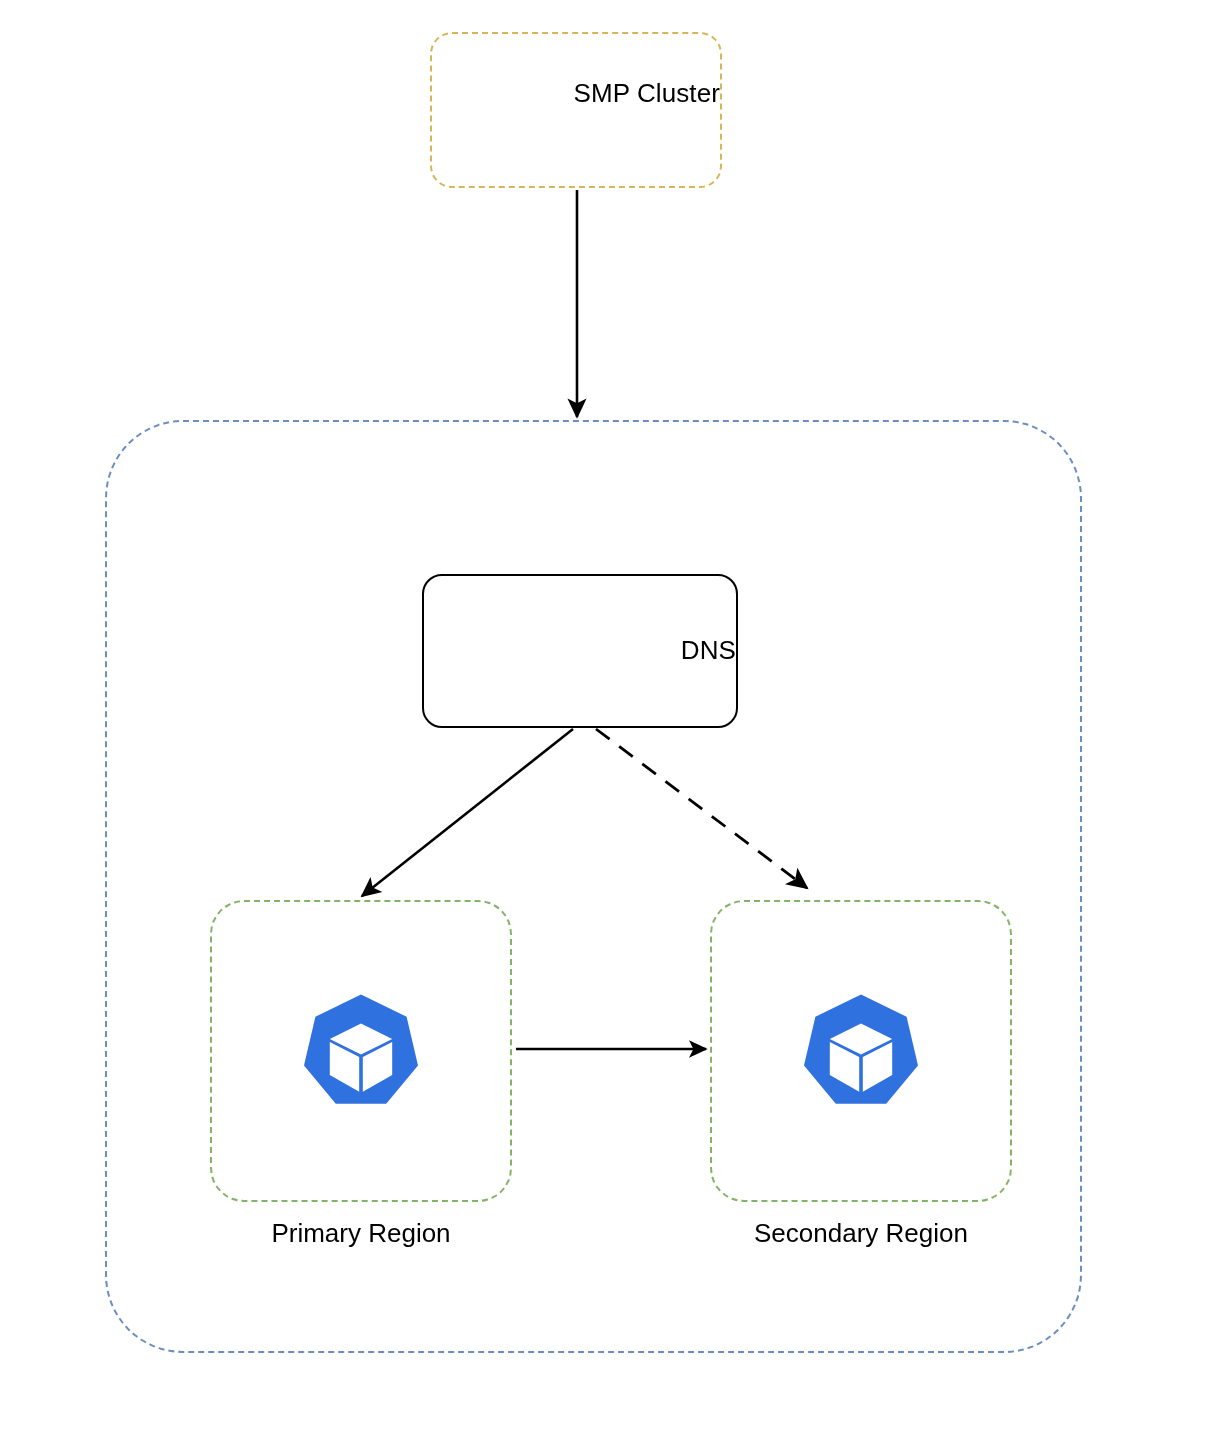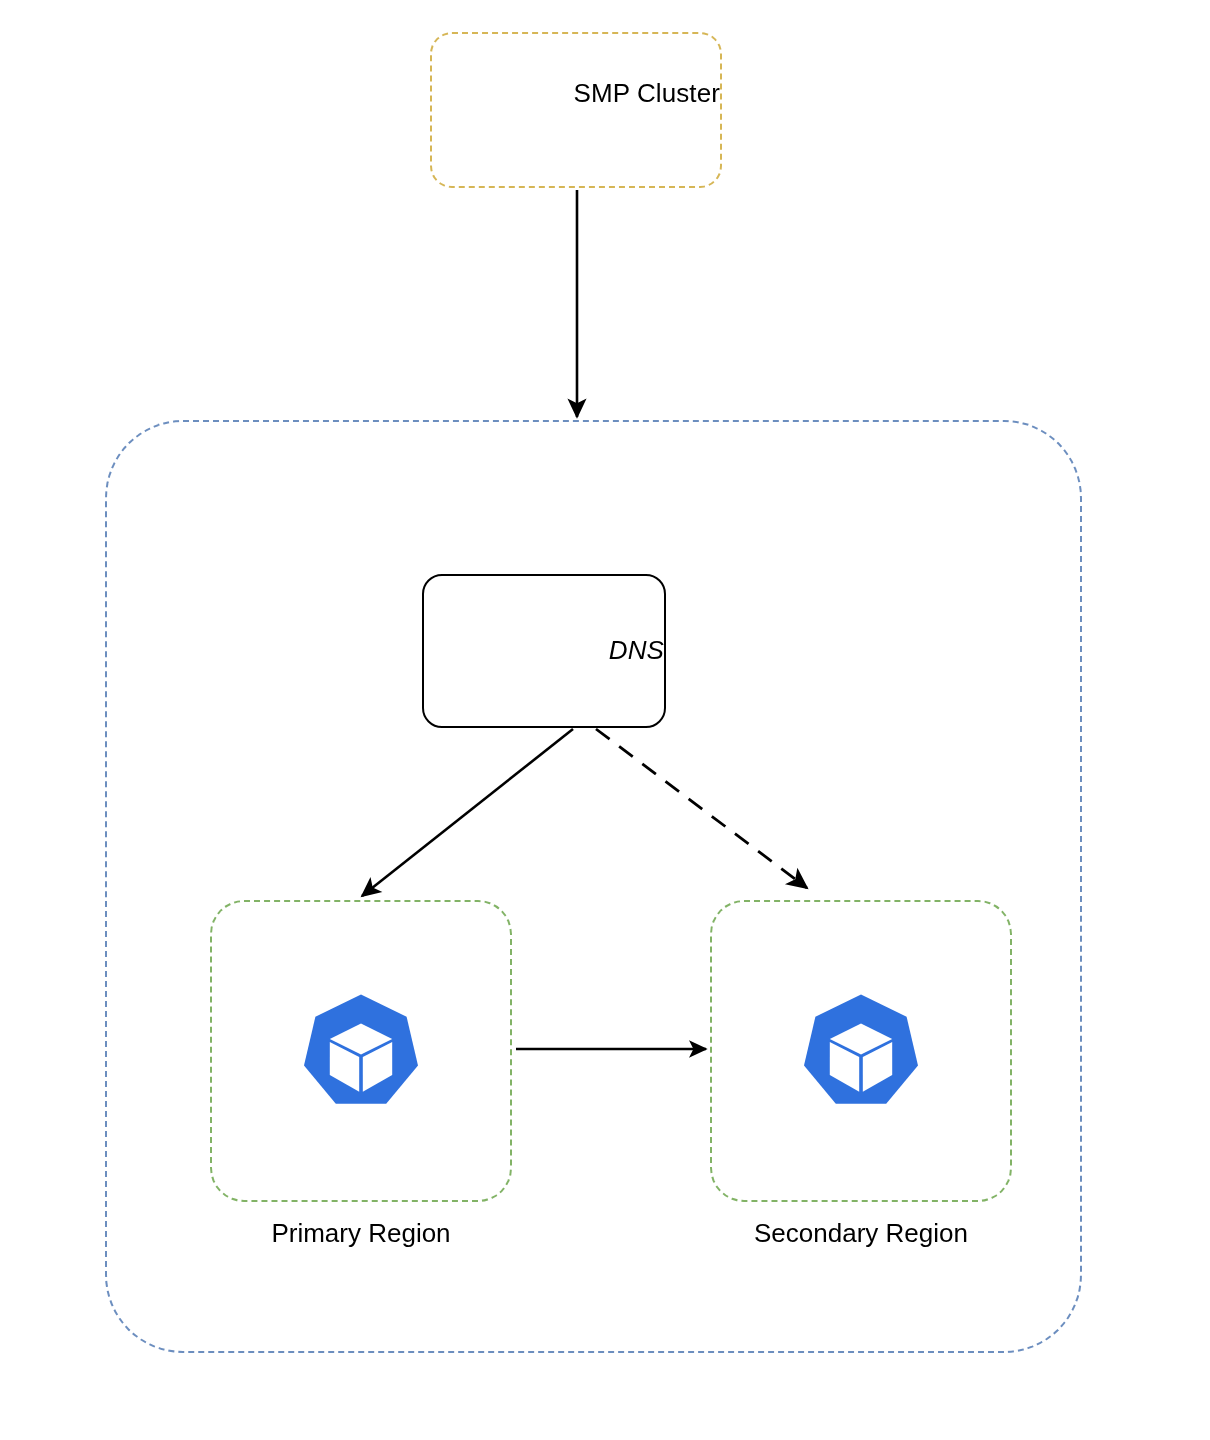--- a/index.html
+++ b/index.html
@@ -60,25 +60,24 @@
     height: 933px;
     border: 2px dashed #6C8EBF;
     border-radius: 78px;
     background: transparent;
   }
 
   
   #dns-node {
     left: 422px;
     top: 574px;
-    width: 244px;
+    width: 316px;
     height: 154px;
     border: 2.5px solid #000000;
     border-radius: 20px;
-    font-style: italic;
   }
 
   
   .region-box {
     position: absolute;
     box-sizing: border-box;
     width: 302px;
     height: 302px;
     top: 900px;
     border: 2.5px dashed #82B366;

